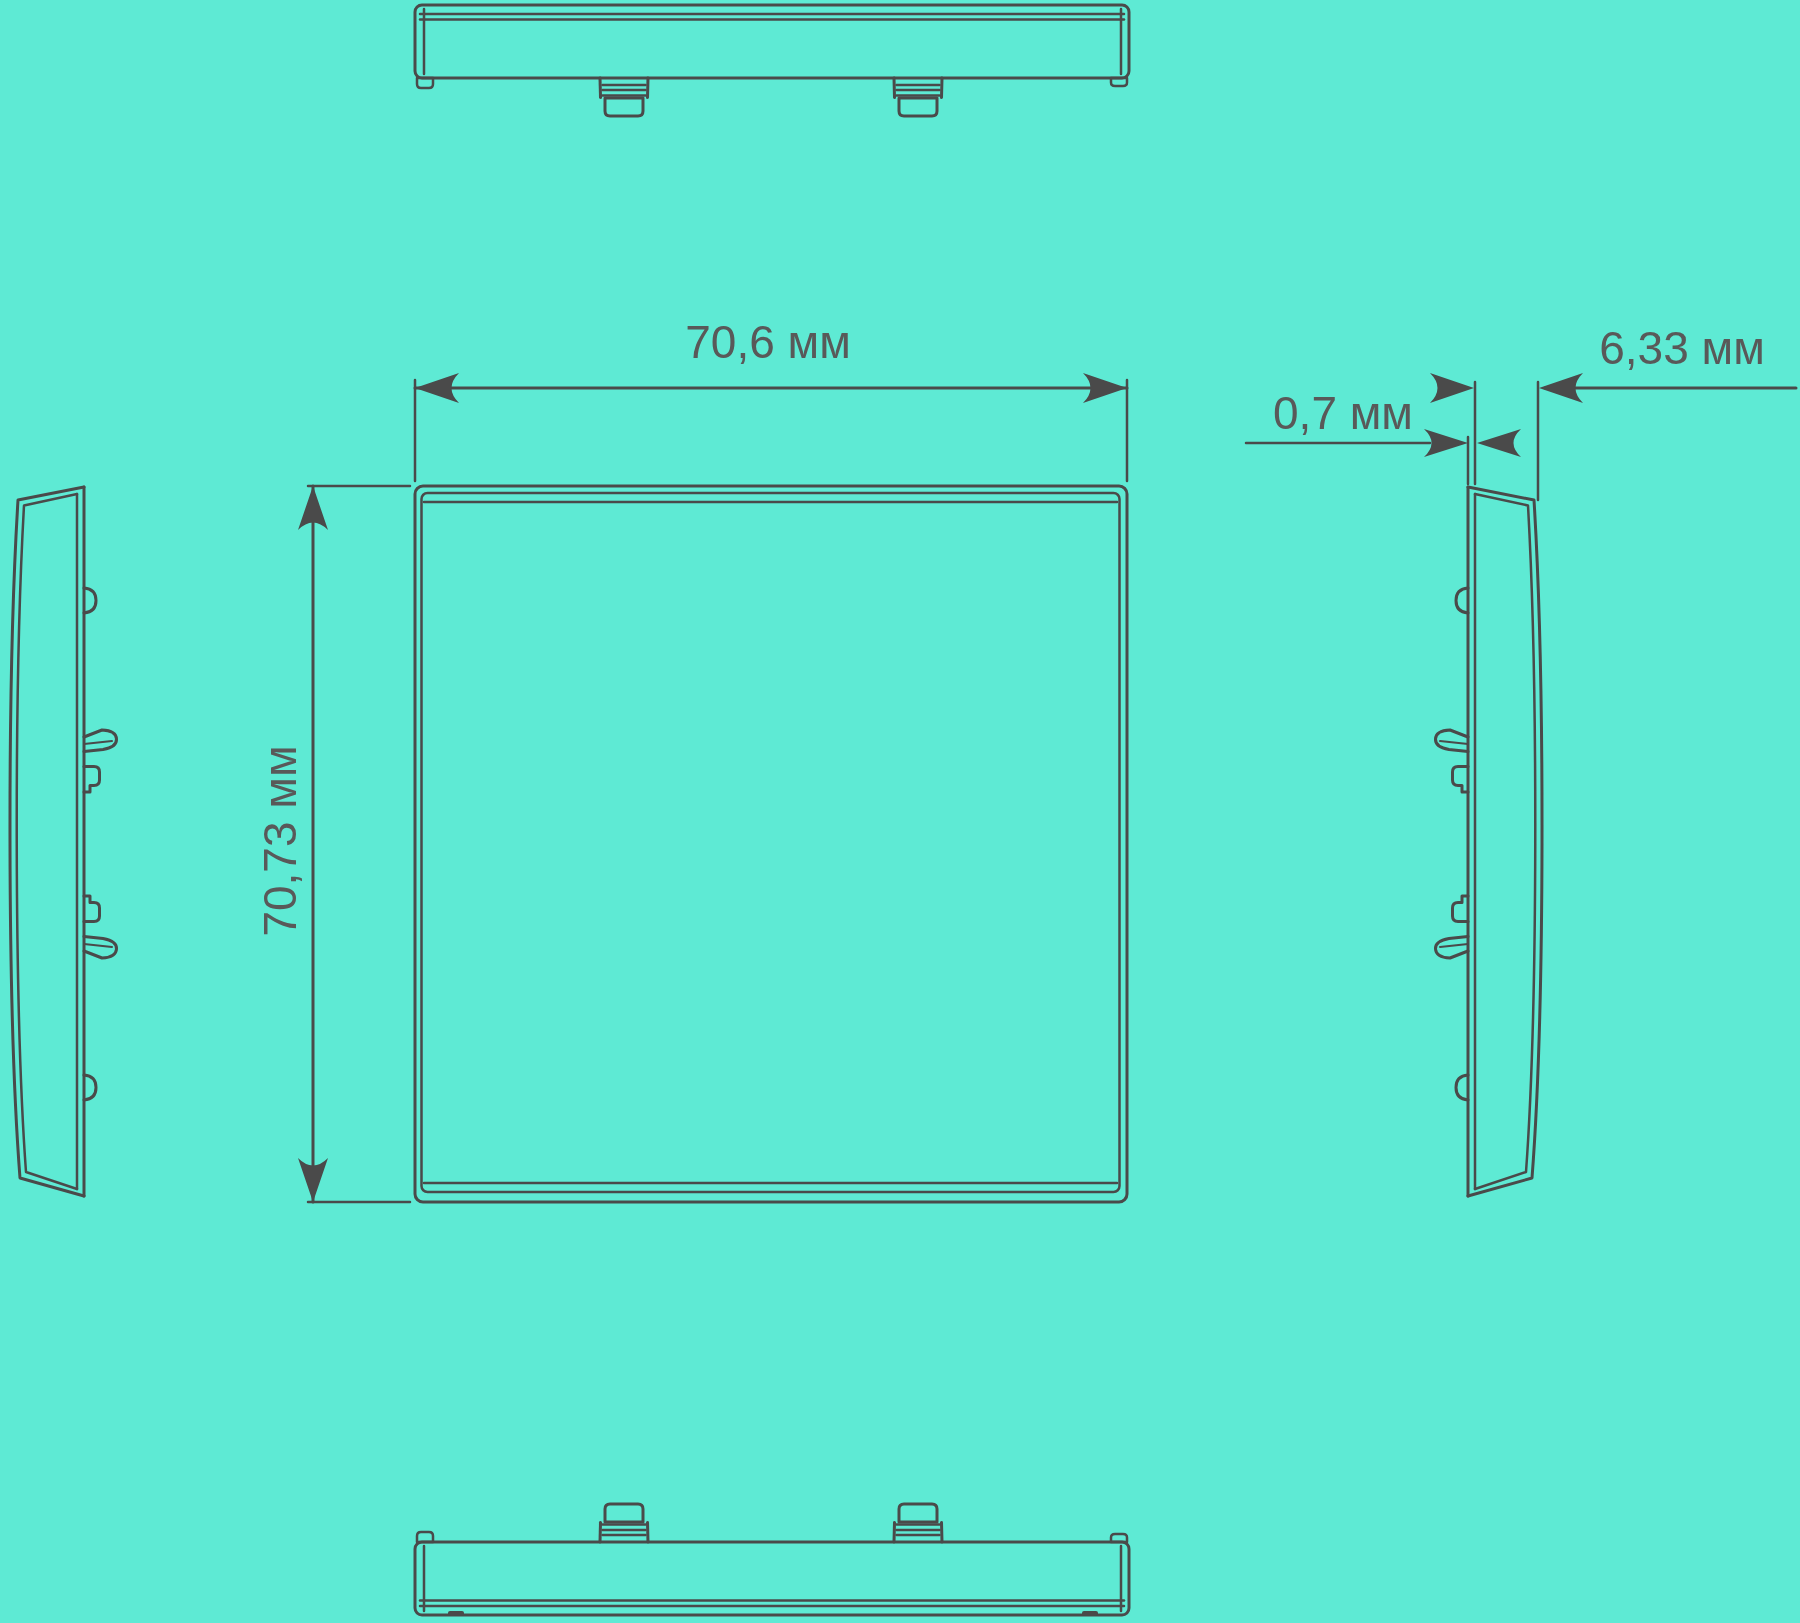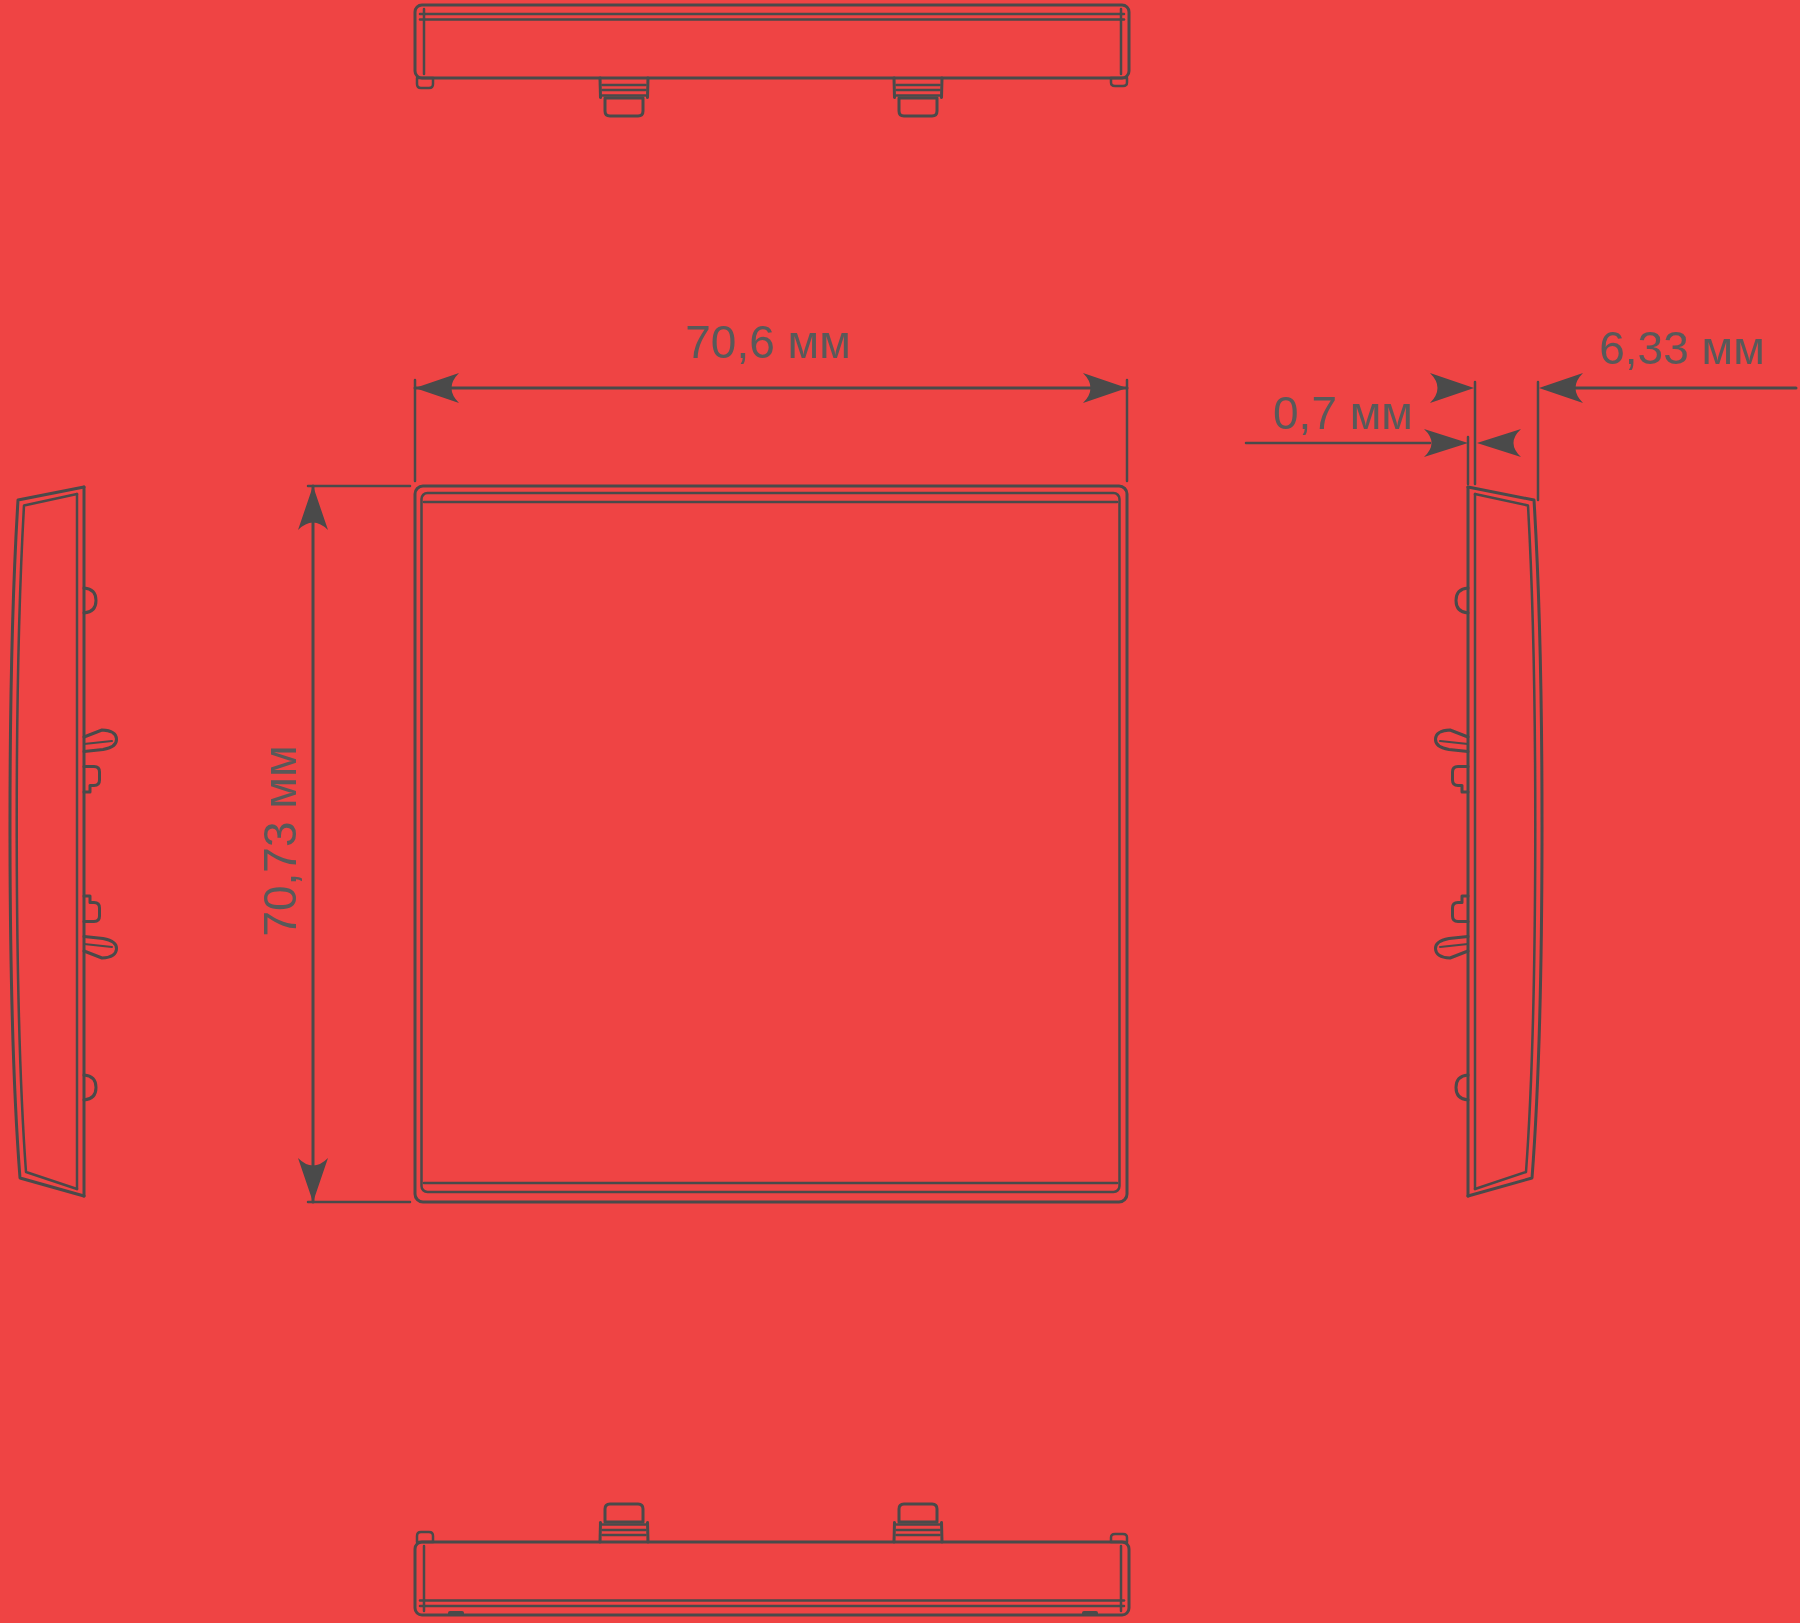--- a/index.html
+++ b/index.html
@@ -1,16 +1,16 @@
 <!DOCTYPE html>
 <html><head>
 <meta charset="utf-8">
 <style>
   html,body{margin:0;padding:0;background:#ffffff;}
-  .stage{position:relative;width:1800px;height:1623px;background:#ef4444;overflow:hidden;}
+  .stage{position:relative;width:1800px;height:1623px;background:#5eead4;overflow:hidden;}
   svg{display:block;}
   .ln{stroke:#4a4a4a;fill:none;stroke-linecap:round;stroke-linejoin:round;}
   .w3{stroke-width:3px;}
   .w25{stroke-width:2.5px;}
   .w2{stroke-width:2px;}
   .arr{fill:#4a4a4a;stroke:none;}
   .dimtext{font-family:"Liberation Sans", sans-serif;font-size:46px;fill:#595959;}
   .dash{fill:#4a4a4a;stroke:none;}
 </style>
 </head>

